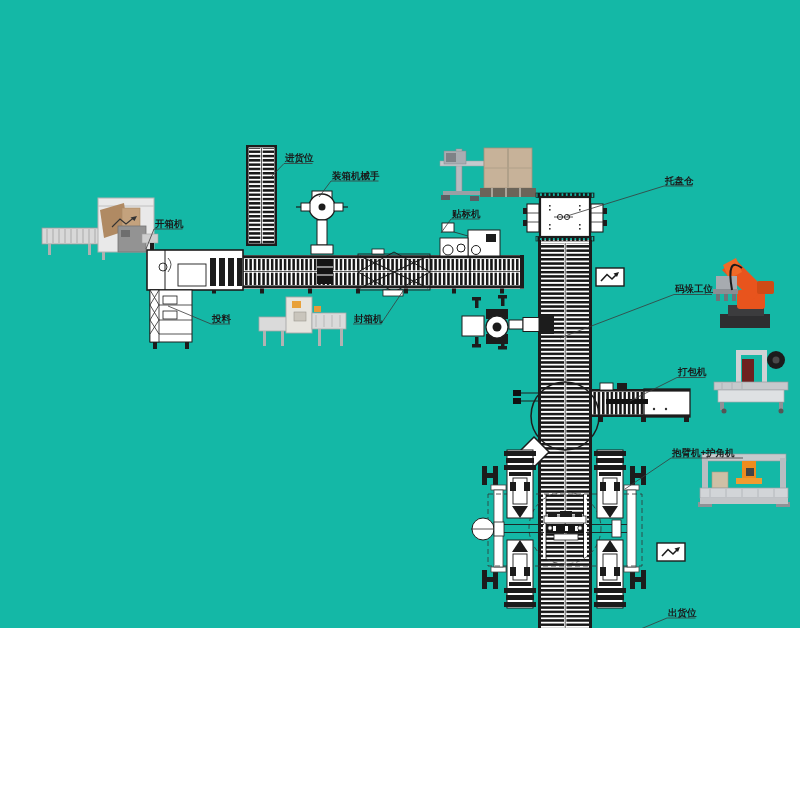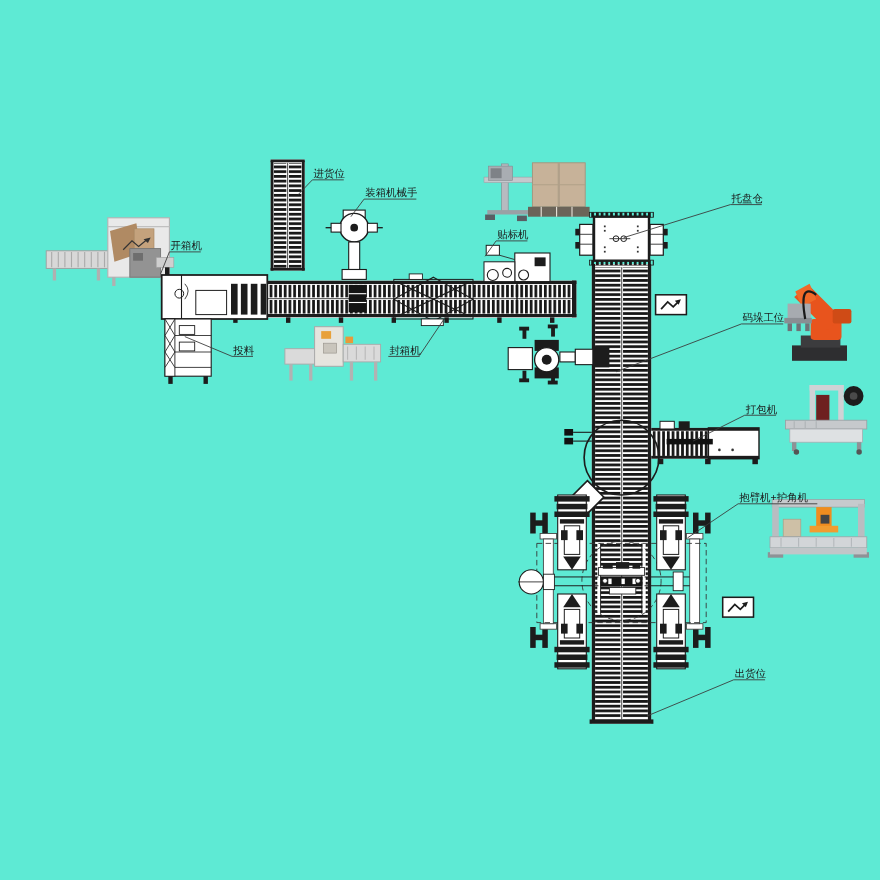--- a/index.html
+++ b/index.html
@@ -1,17 +1,17 @@
 <!DOCTYPE html>
 <html><head>
 <meta charset="utf-8">
 <style>
   html,body{margin:0;padding:0;background:#fff;}
-  .canvas{position:relative;width:800px;height:800px;background:#5eead4;overflow:hidden;
-          font-family:"Liberation Sans",sans-serif;}
+  .canvas{position:relative;width:800px;height:628px;background:#14b8a6;overflow:hidden;
+          font-family:"Liberation Sans",sans-serif;font-weight:bold;}
   svg{display:block;}
   text.lbl-t{font-size:9.5px;fill:#1a1a1a;font-family:"Liberation Sans","DejaVu Sans",sans-serif;}
   .leader{stroke:#3a3a3a;stroke-width:0.8;fill:none;}
   .ln{stroke:#1c1c1c;fill:none;}
   .thin{stroke:#2a2a2a;stroke-width:0.8;fill:none;}
 </style>
 </head>
 <body>
 
 <div class="canvas">

